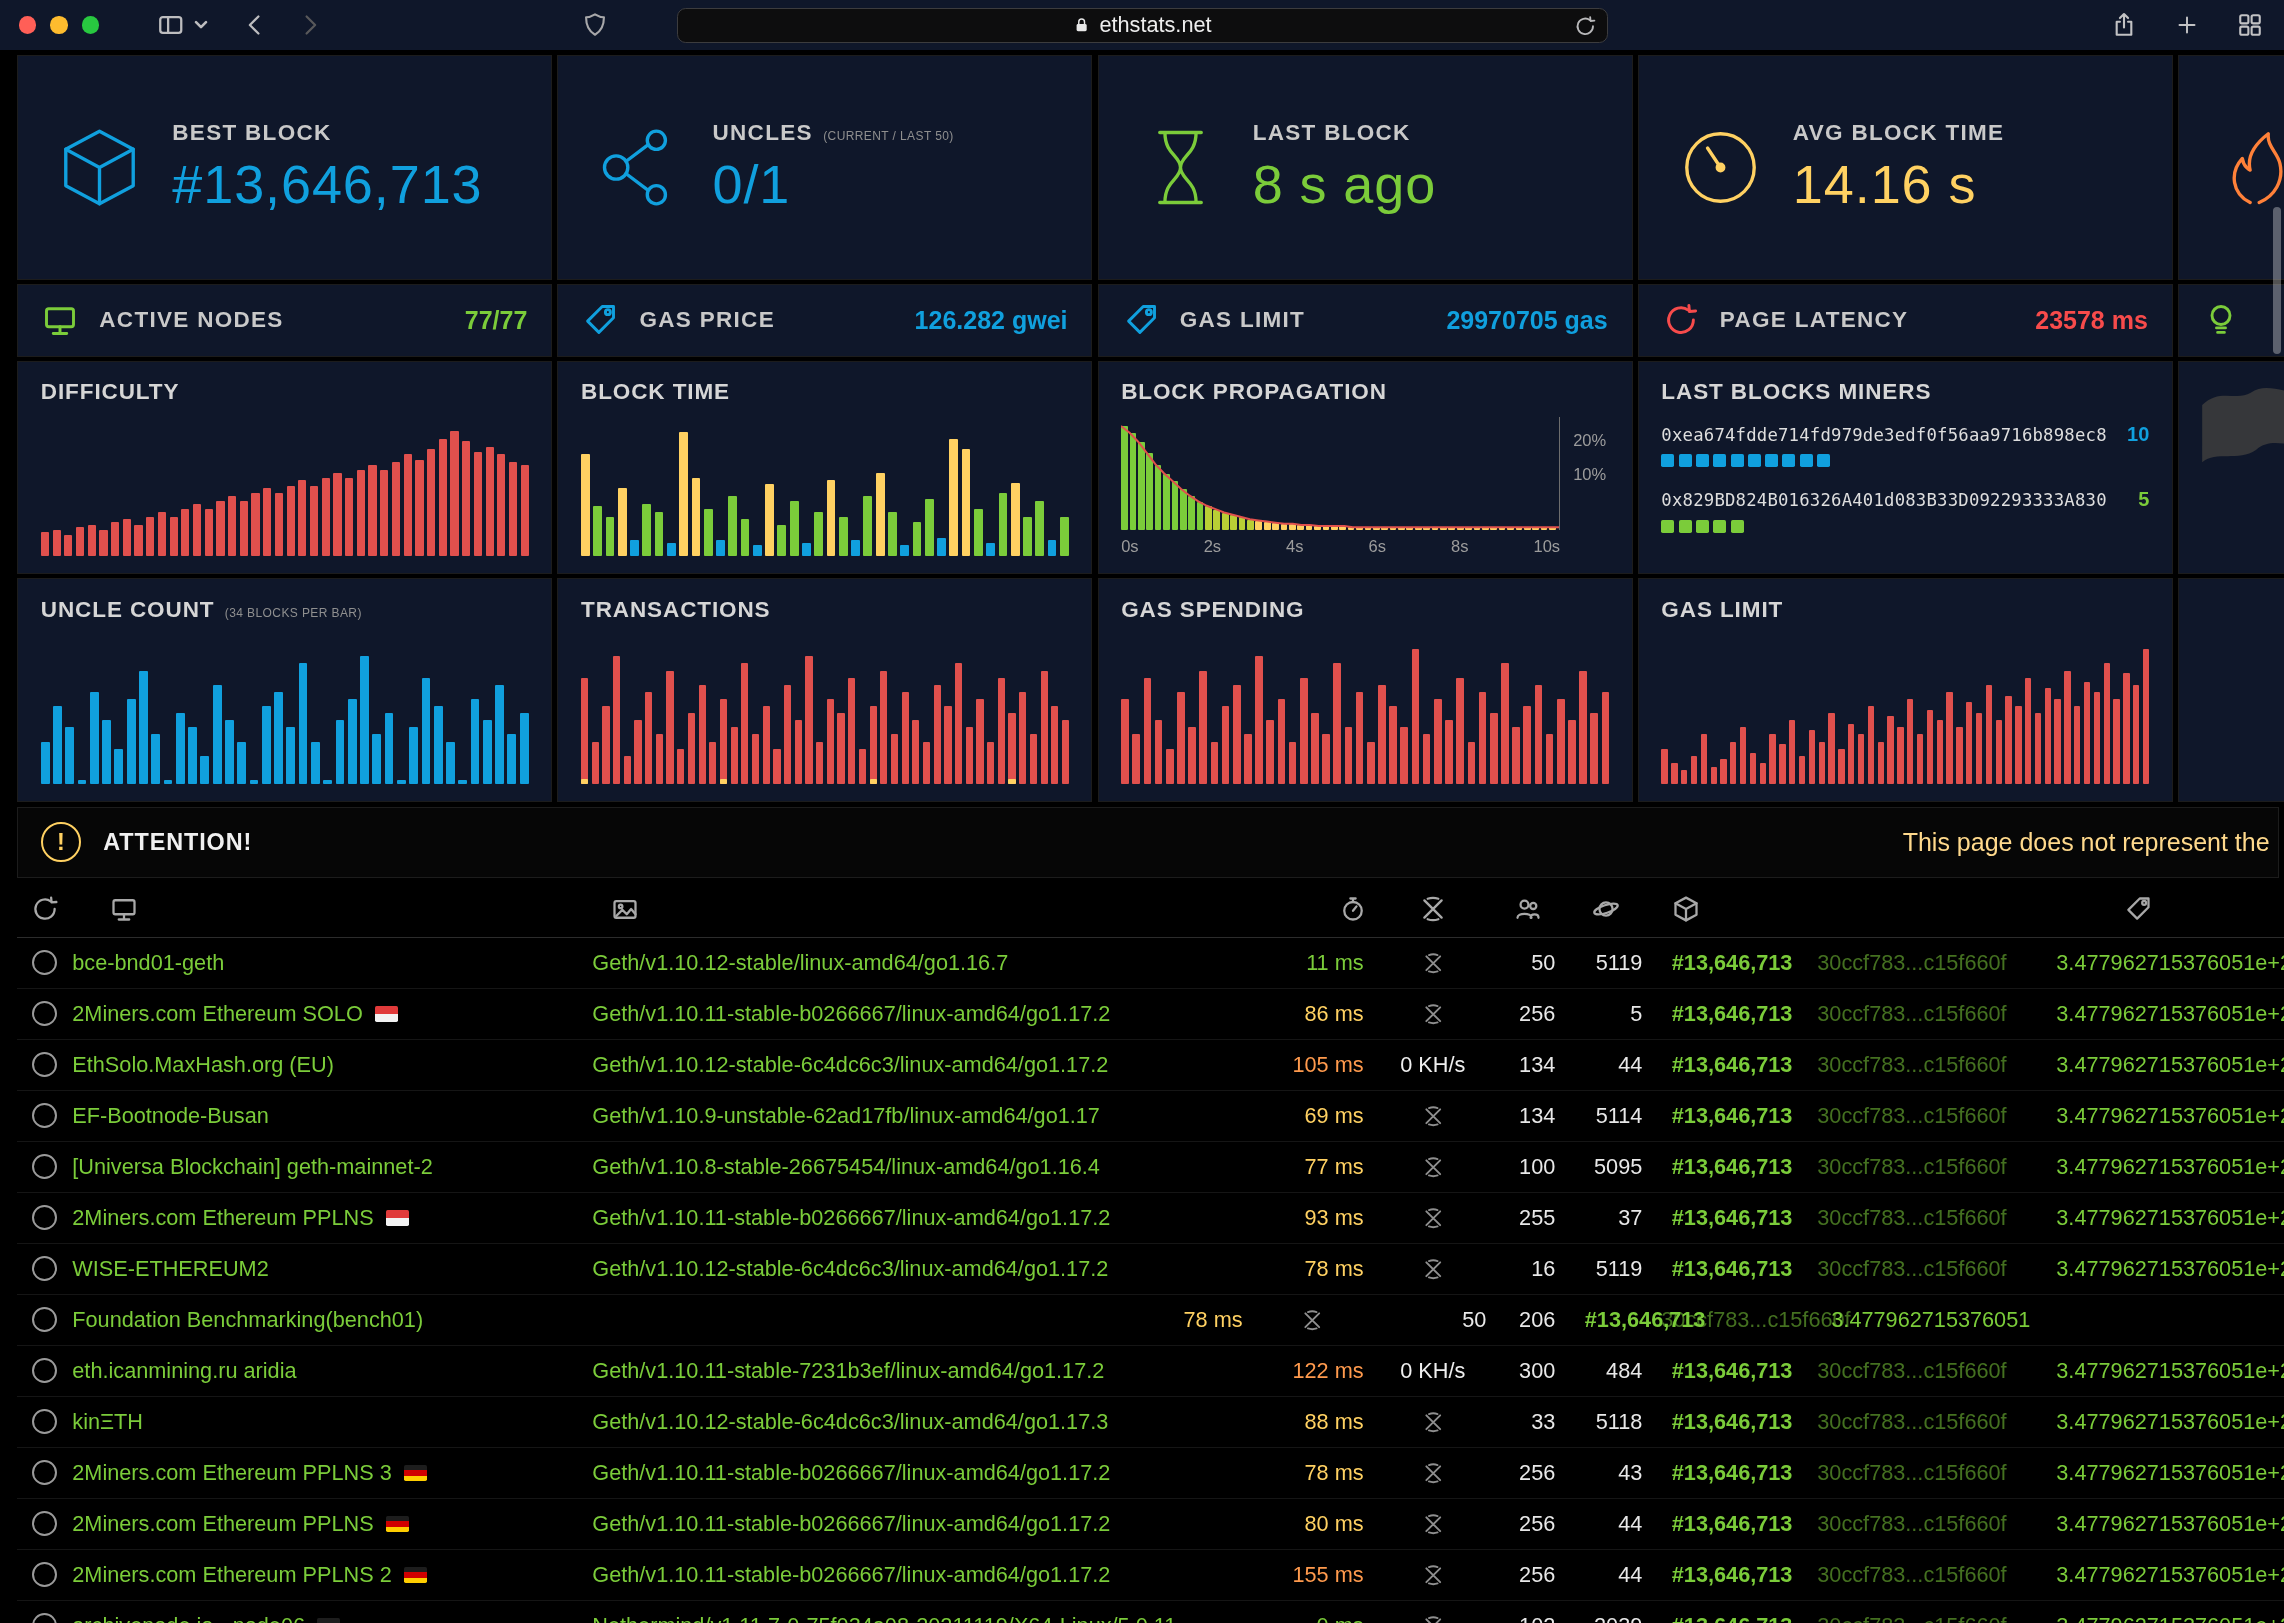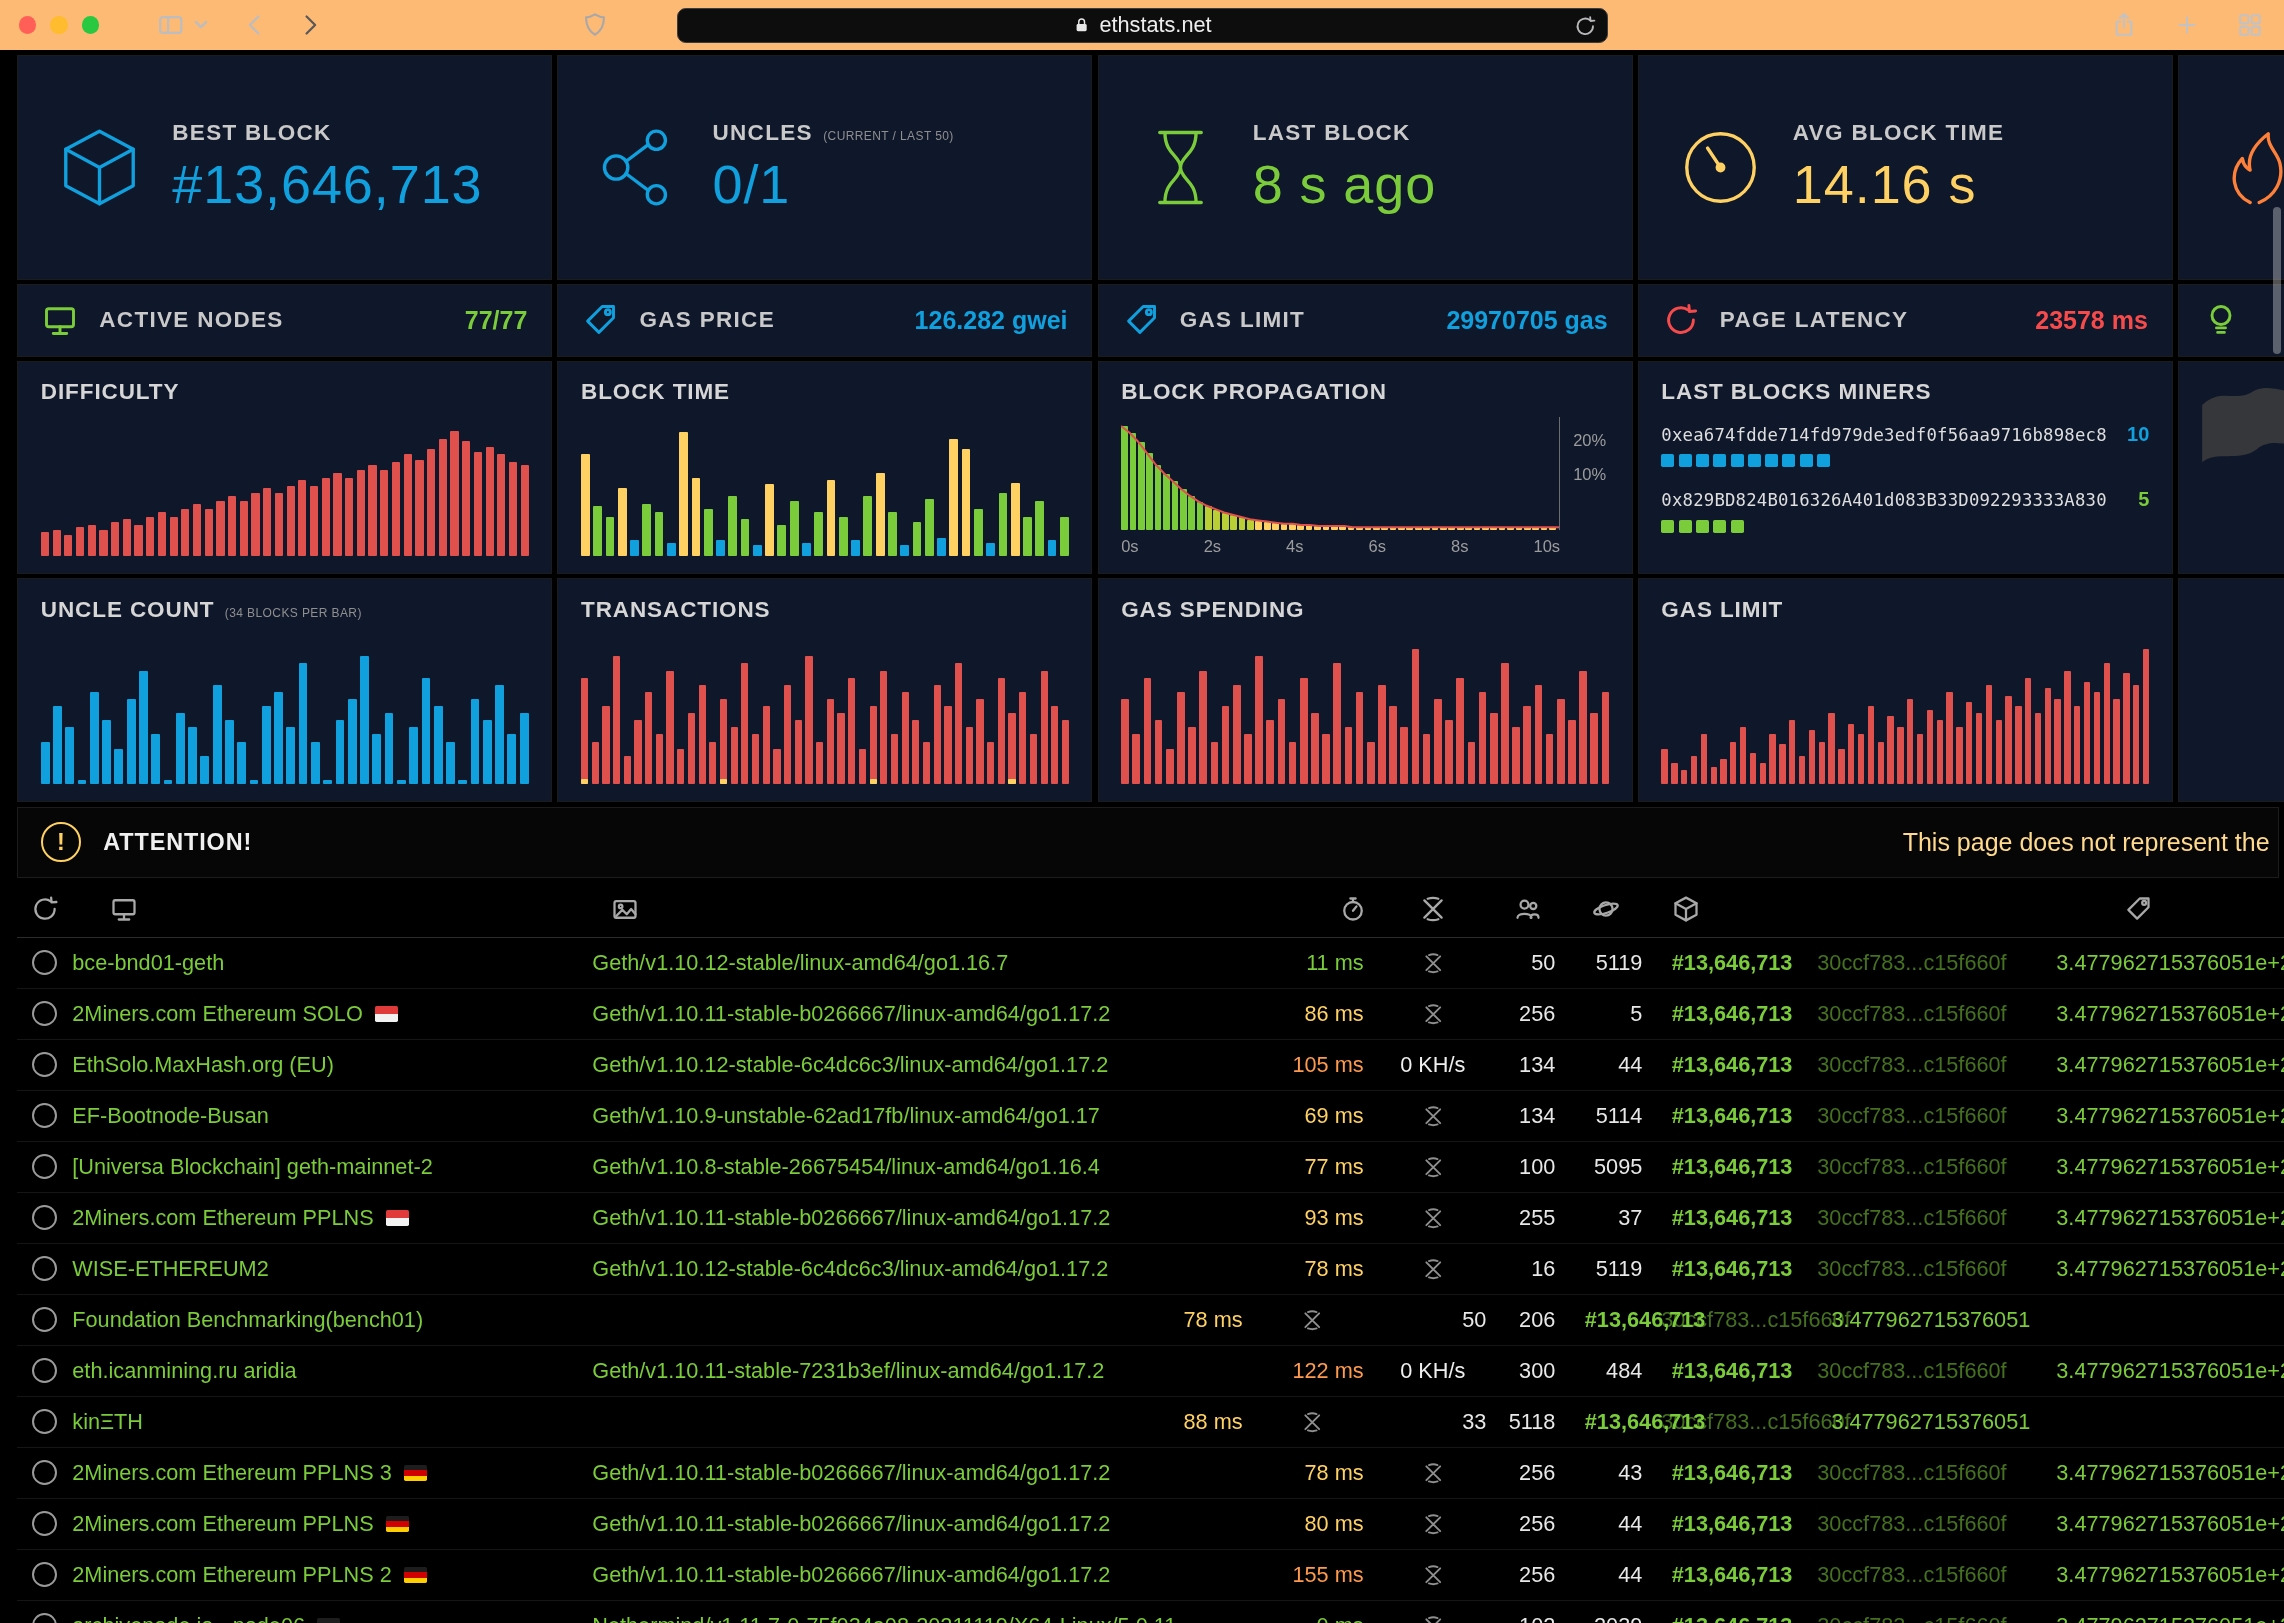--- a/index.html
+++ b/index.html
@@ -5,21 +5,21 @@
   html,body{margin:0;padding:0;background:#000;}
   body{
     width:2284px;height:1624px;overflow:hidden;position:relative;
     font-family:"Liberation Sans",sans-serif;color:#ddd;
     --g:#7bcc3a;--y:#ffd162;--b:#10a0de;--r:#e0504d;--gy:#b9cf35;--danger:#f74b4b;--orange:#ff8139;
   }
   svg{display:block}
   .stroke{fill:none;stroke:currentColor;stroke-width:2.6;stroke-linecap:round;stroke-linejoin:round}
 
   
-  .chrome{height:50px;background:#fdba74;border-bottom:0.9px solid #000;position:relative;display:flex;align-items:center;}
+  .chrome{height:50px;background:#0f172a;border-bottom:0.9px solid #000;position:relative;display:flex;align-items:center;}
   .lights{display:flex;gap:14px;margin-left:19px}
   .light{width:17.3px;height:17.3px;border-radius:50%}
   .l-red{background:#ff5f57}.l-yel{background:#febc2e}.l-grn{background:#28c840}
   .cbtn{color:#bdbdbf;margin-left:35px}
   .cbtn.dim{color:#58585a}
   .chrome .shield{margin-left:260px;color:#a8a8aa}
   .urlbar{position:absolute;left:677px;top:7.8px;width:931px;height:35px;box-sizing:border-box;
     background:#0d0d0e;border:0.9px solid #3c3c3e;border-radius:8.7px;
     display:flex;align-items:center;justify-content:center;gap:8.7px;color:#ededed;font-size:21.7px;}
   .urlbar .reload{position:absolute;right:10.4px;top:6px;color:#b9b9bb}
@@ -946,20 +946,21 @@
           <div class="c-hash">30ccf783...c15f660f</div>
           <div class="c-td">3.477962715376051e+22</div>
         </div>
         <div class="trow">
           <div class="c-status">
             <span class="stat-circle"></span>
           </div>
           <div class="c-name">
             <span>kinΞTH</span>
           </div>
+          <div class="c-ver">Geth/v1.10.12-stable-6c4dc6c3/linux-amd64/go1.17.3</div>
           <div class="c-lat lat-y">88 ms</div>
           <div class="c-min">
             <svg class="mpick" viewBox="0 0 26 26">
               <path d="M5 5 21 21M21 5 5 21"></path>
               <path d="M8 3.5C11 2.5 15 2.5 18 3.5M8 22.5C11 23.5 15 23.5 18 22.5"></path>
             </svg>
           </div>
           <div class="c-peers">33</div>
           <div class="c-pend">5118</div>
           <div class="c-block">#13,646,713</div>

